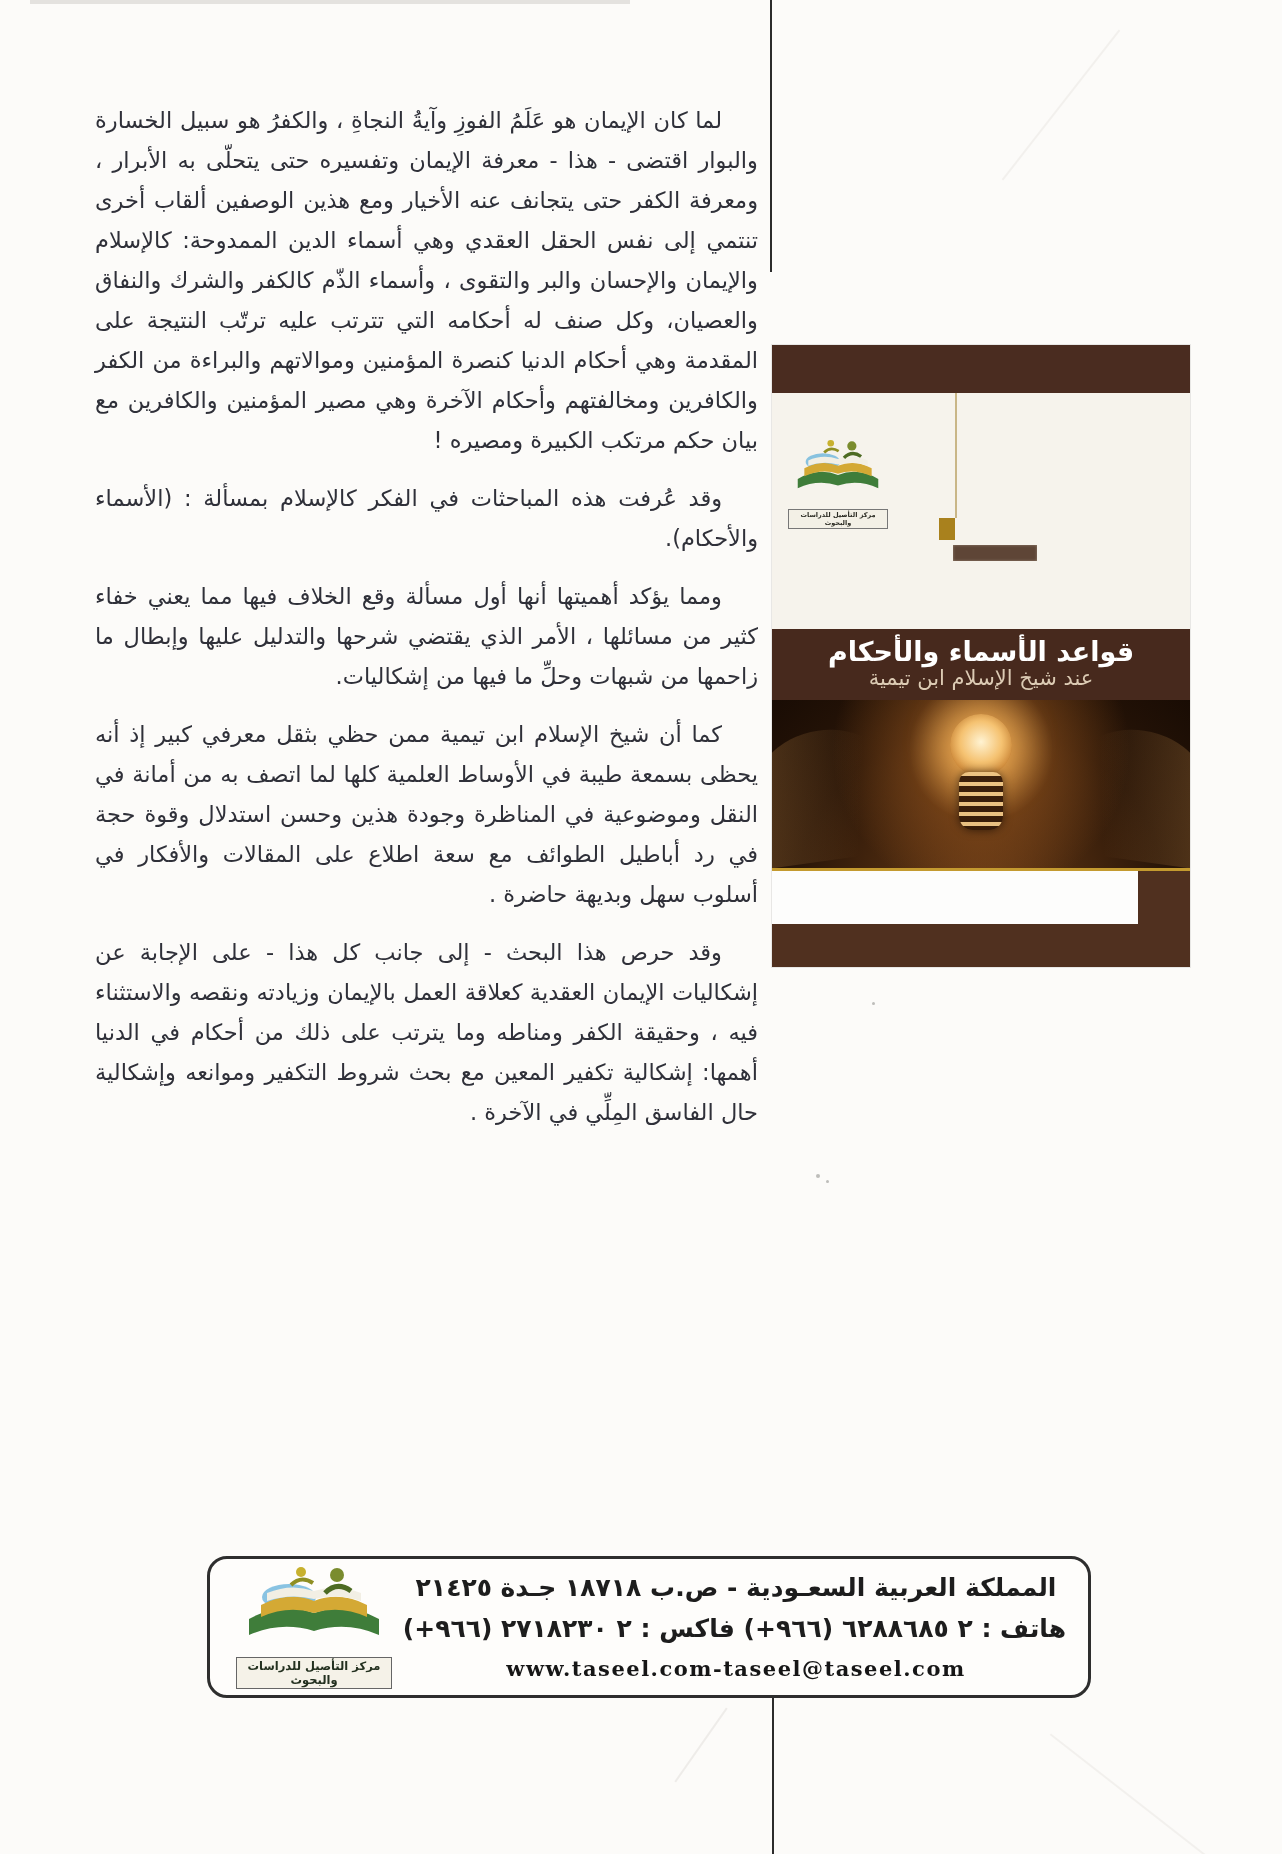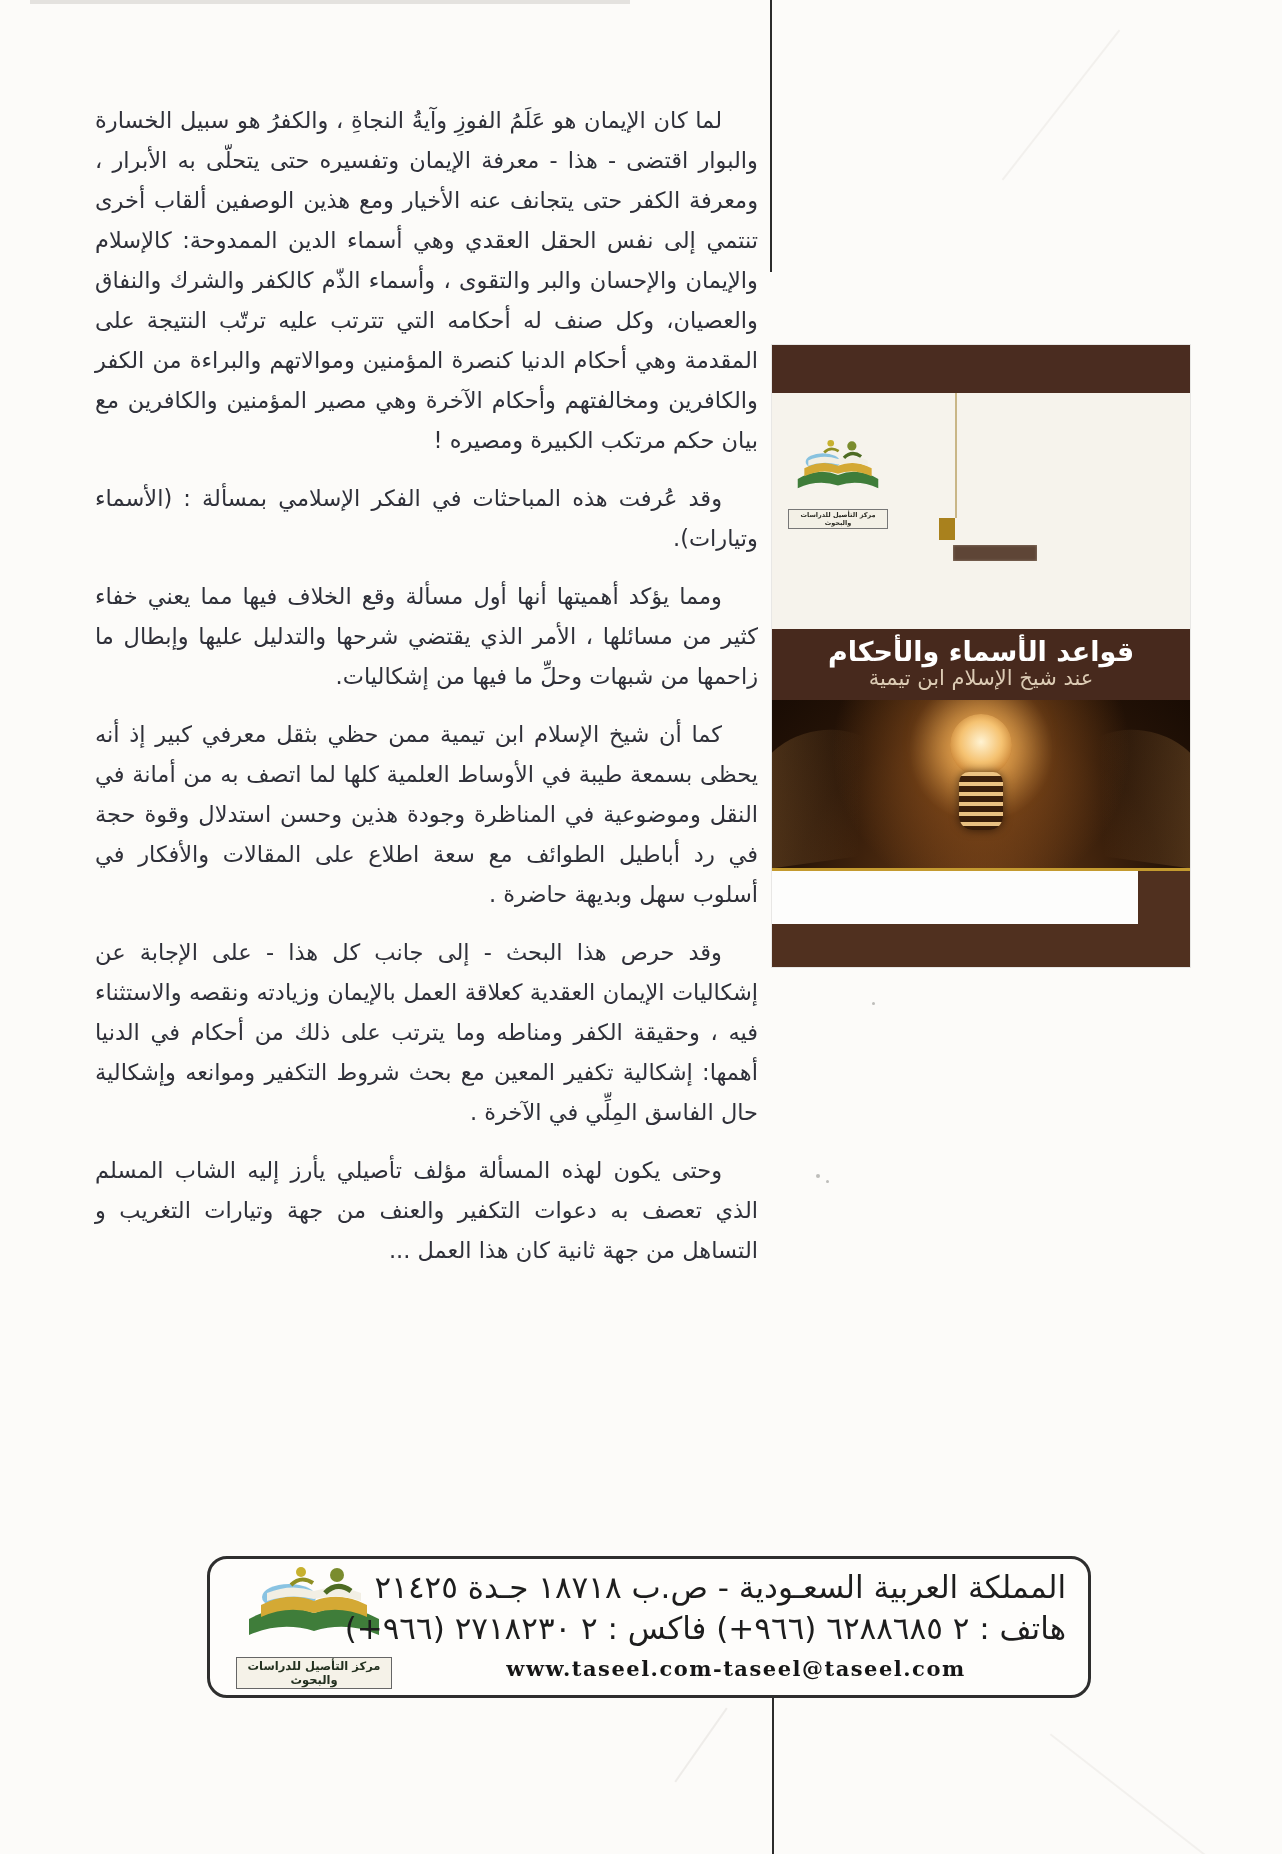--- a/index.html
+++ b/index.html
@@ -89,42 +89,41 @@
   }
   .footer-logo{position:absolute;left:26px;top:8px;width:156px;height:118px;text-align:center;}
   .footer-logo .logo-caption{
     display:block;margin-top:2px;font-size:11.5px;font-weight:bold;color:#23301f;
     border:1px solid #666;background:#f5f2e8;padding:1px 2px;line-height:14px;
   }
   .footer-lines{
     position:absolute;left:196px;top:8px;width:660px;height:120px;
     direction:rtl;text-align:center;color:#1d1d1d;
   }
-  .footer-line{font-size:31px;font-weight:normal;line-height:41px;white-space:nowrap;}
+  .footer-line{font-size:25px;font-weight:bold;line-height:41px;white-space:nowrap;}
   .footer-web{
     direction:ltr;font-family:"DejaVu Serif", serif;font-weight:bold;
     font-size:21px;line-height:40px;letter-spacing:1.5px;color:#161616;
   }
 </style>
 </head>
 <body>
 
 <div class="page">
 
   <div class="top-smudge"></div>
   <div class="fold fold-top"></div>
   <div class="fold fold-bottom"></div>
 
   <div class="text-col" dir="rtl">
     <p>لما كان الإيمان هو عَلَمُ الفوزِ وآيةُ النجاةِ ، والكفرُ هو سبيل الخسارة والبوار اقتضى - هذا - معرفة الإيمان وتفسيره حتى يتحلّى به الأبرار ، ومعرفة الكفر حتى يتجانف عنه الأخيار ومع هذين الوصفين ألقاب أخرى تنتمي إلى نفس الحقل العقدي وهي أسماء الدين الممدوحة: كالإسلام والإيمان والإحسان والبر والتقوى ، وأسماء الذّم كالكفر والشرك والنفاق والعصيان، وكل صنف له أحكامه التي تترتب عليه ترتّب النتيجة على المقدمة وهي أحكام الدنيا كنصرة المؤمنين وموالاتهم والبراءة من الكفر والكافرين ومخالفتهم وأحكام الآخرة وهي مصير المؤمنين والكافرين مع بيان حكم مرتكب الكبيرة ومصيره !</p>
-    <p>وقد عُرفت هذه المباحثات في الفكر الإسلامي بمسألة : (الأسماء وتيارات).</p>
+    <p>وقد عُرفت هذه المباحثات في الفكر كالإسلام بمسألة : (الأسماء والأحكام).</p>
     <p>ومما يؤكد أهميتها أنها أول مسألة وقع الخلاف فيها مما يعني خفاء كثير من مسائلها ، الأمر الذي يقتضي شرحها والتدليل عليها وإبطال ما زاحمها من شبهات وحلِّ ما فيها من إشكاليات.</p>
     <p>كما أن شيخ الإسلام ابن تيمية ممن حظي بثقل معرفي كبير إذ أنه يحظى بسمعة طيبة في الأوساط العلمية كلها لما اتصف به من أمانة في النقل وموضوعية في المناظرة وجودة هذين وحسن استدلال وقوة حجة في رد أباطيل الطوائف مع سعة اطلاع على المقالات والأفكار في أسلوب سهل وبديهة حاضرة .</p>
     <p>وقد حرص هذا البحث - إلى جانب كل هذا - على الإجابة عن إشكاليات الإيمان العقدية كعلاقة العمل بالإيمان وزيادته ونقصه والاستثناء فيه ، وحقيقة الكفر ومناطه وما يترتب على ذلك من أحكام في الدنيا أهمها: إشكالية تكفير المعين مع بحث شروط التكفير وموانعه وإشكالية حال الفاسق المِلِّي في الآخرة .</p>
-    <p>وحتى يكون لهذه المسألة مؤلف تأصيلي يأرز إليه الشاب المسلم الذي تعصف به دعوات التكفير والعنف من جهة وتيارات التغريب و التساهل من جهة ثانية كان هذا العمل ...</p>
   </div>
 
   <div class="cover">
     <div class="cover-band-top"></div>
 
     <div class="cover-body">
       <div class="cover-vline"></div>
       <div class="cover-gold-square"></div>
       <div class="cover-author-strip"></div>
       <div class="cover-logo">

